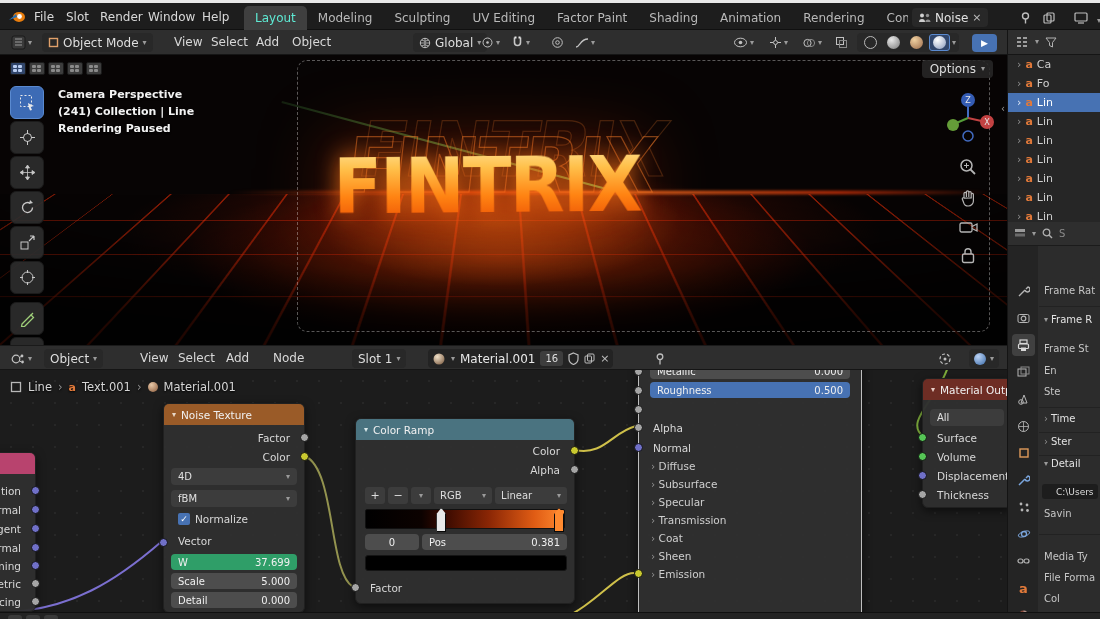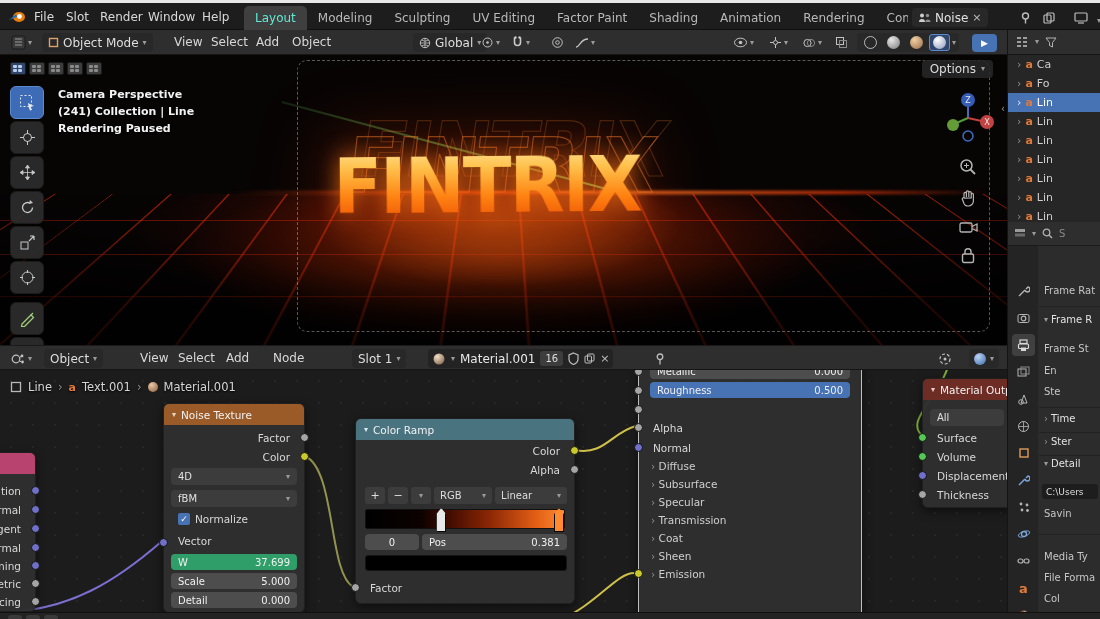--- a/index.html
+++ b/index.html
@@ -68,21 +68,21 @@
   .orow{height:19px;display:flex;align-items:center;gap:4px;padding-left:9px;color:#cfcfcf;font-size:11px;white-space:nowrap}
   .orow.sel{background:var(--accent,#4772b3);color:#fff}
   .adata{color:#e0793a;font-weight:bold;font-size:11px}
   #props{position:absolute;left:1007px;top:222px;width:93px;height:390px;background:#2c2c2c;border-left:1px solid #141414;overflow:hidden}
   #props-hdr{position:absolute;left:0;top:0;width:93px;height:24px;background:#2e2e2e;border-bottom:1px solid #1b1b1b;display:flex;align-items:center;gap:6px;padding:0 6px}
   #ptabs{position:absolute;left:0;top:24px;width:30px;height:366px;background:#242424}
   .ptab{position:absolute;left:4px;width:23px;height:22px;display:flex;align-items:center;justify-content:center;border-radius:4px}
   .ptab.active{background:#404040}
   .prow{position:absolute;left:36px;font-size:10px;color:#c6c6c6;white-space:nowrap;display:flex;align-items:center;gap:3px}
   .psep{position:absolute;left:31px;width:62px;height:1px;background:#222}
-  .pfield{position:absolute;left:34px;width:56px;height:15px;background:#1d1d1d;border-radius:3px;color:#dcdcdc;font-size:9px;display:flex;align-items:center;padding:0 4px;white-space:nowrap;overflow:hidden}
+  .pfield{position:absolute;left:34px;width:56px;height:15px;background:#1d1d1d;border-radius:3px;color:#dcdcdc;font-size:9px;display:flex;align-items:center;padding:0 14px;white-space:nowrap;overflow:hidden}
 
   
   #sheader{position:absolute;left:0;top:345px;width:1007px;height:25px;background:#2e2e2e;border-top:1px solid #1a1a1a;border-bottom:1px solid #151515}
   #matwidget{position:absolute;left:428px;top:3px;height:19px;display:flex;align-items:center;background:#232323;border-radius:4px;padding:0 4px;gap:5px}
   .mw-name{color:#e8e8e8}
   .mw-users{background:#3d3d3d;border-radius:3px;padding:0 5px;height:15px;line-height:15px;font-size:10px;color:#ddd}
   .mw-x{color:#bdbdbd;font-size:11px}
 
   
   #sbody{position:absolute;left:0;top:370px;width:1007px;height:242px;overflow:hidden;background:#1c1c1c;background-image:radial-gradient(circle,#272727 1px,transparent 1px);background-size:22px 22px}

